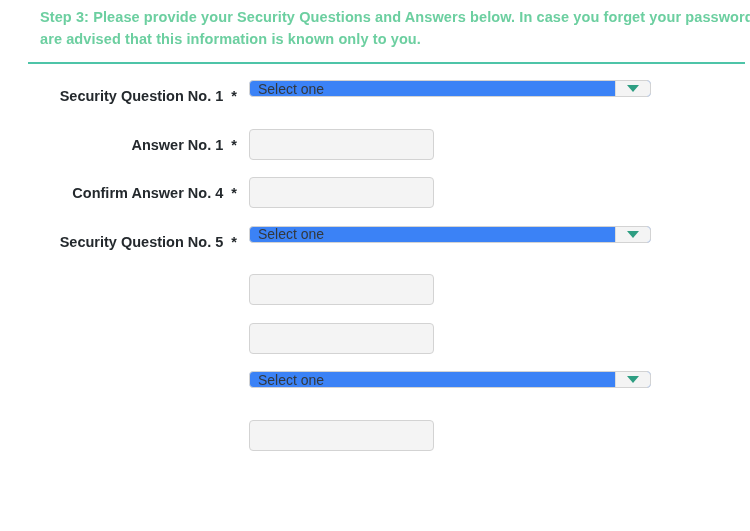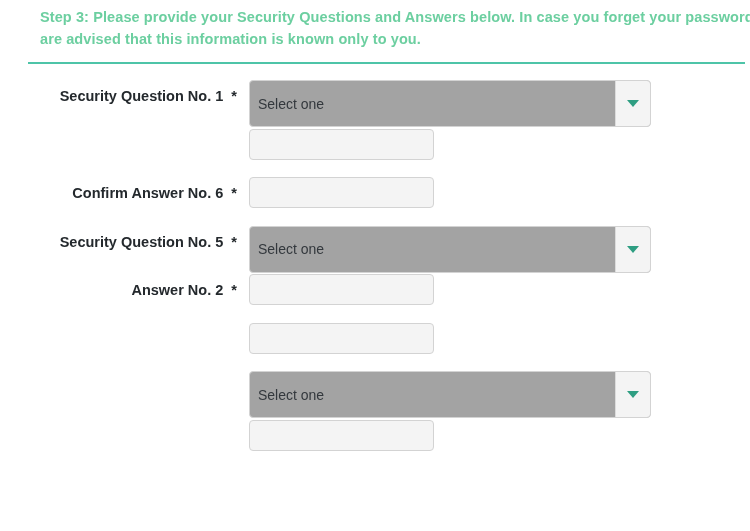--- a/index.html
+++ b/index.html
@@ -77,23 +77,23 @@
     color: #24292d;
     font-weight: bold;
   }
 
   
   .select-control {
     position: absolute;
     left: 249px;
     top: 0;
     width: 402px;
-    height: 47px;
+    height: 17px;
     box-sizing: border-box;
-    background: #a3a3a3;
+    background: #3b82f6;
     border: 1px solid #d3d3d3;
     border-radius: 4px;
     display: flex;
     align-items: stretch;
     overflow: hidden;
   }
   .select-value {
     flex: 1 1 auto;
     display: flex;
     align-items: center;
@@ -152,37 +152,37 @@
       <div class="form-row">
         <div class="field-label"><span>Security Question No. 1</span>&nbsp;&nbsp;<span class="req-mark">*</span></div>
         <div class="select-control">
           <div class="select-value">Select one</div>
           <div class="select-arrow-btn">
             <span class="caret"></span>
           </div>
         </div>
       </div>
       <div class="form-row">
+        <div class="field-label"><span>Answer No. 1</span>&nbsp;&nbsp;<span class="req-mark">*</span></div>
         <input type="text" class="text-input" placeholder="" style="">
       </div>
       <div class="form-row">
-        <div class="field-label"><span>Confirm Answer No. 6</span>&nbsp;&nbsp;<span class="req-mark">*</span></div>
+        <div class="field-label"><span>Confirm Answer No. 4</span>&nbsp;&nbsp;<span class="req-mark">*</span></div>
         <input type="text" class="text-input" placeholder="" style="">
       </div>
       <div class="form-row">
         <div class="field-label"><span>Security Question No. 5</span>&nbsp;&nbsp;<span class="req-mark">*</span></div>
         <div class="select-control">
           <div class="select-value">Select one</div>
           <div class="select-arrow-btn">
             <span class="caret"></span>
           </div>
         </div>
       </div>
       <div class="form-row">
-        <div class="field-label"><span>Answer No. 2</span>&nbsp;&nbsp;<span class="req-mark">*</span></div>
         <input type="text" class="text-input" placeholder="" style="">
       </div>
       <div class="form-row">
         <input type="text" class="text-input" placeholder="" style="">
       </div>
       <div class="form-row">
         <div class="select-control">
           <div class="select-value">Select one</div>
           <div class="select-arrow-btn">
             <span class="caret"></span>

